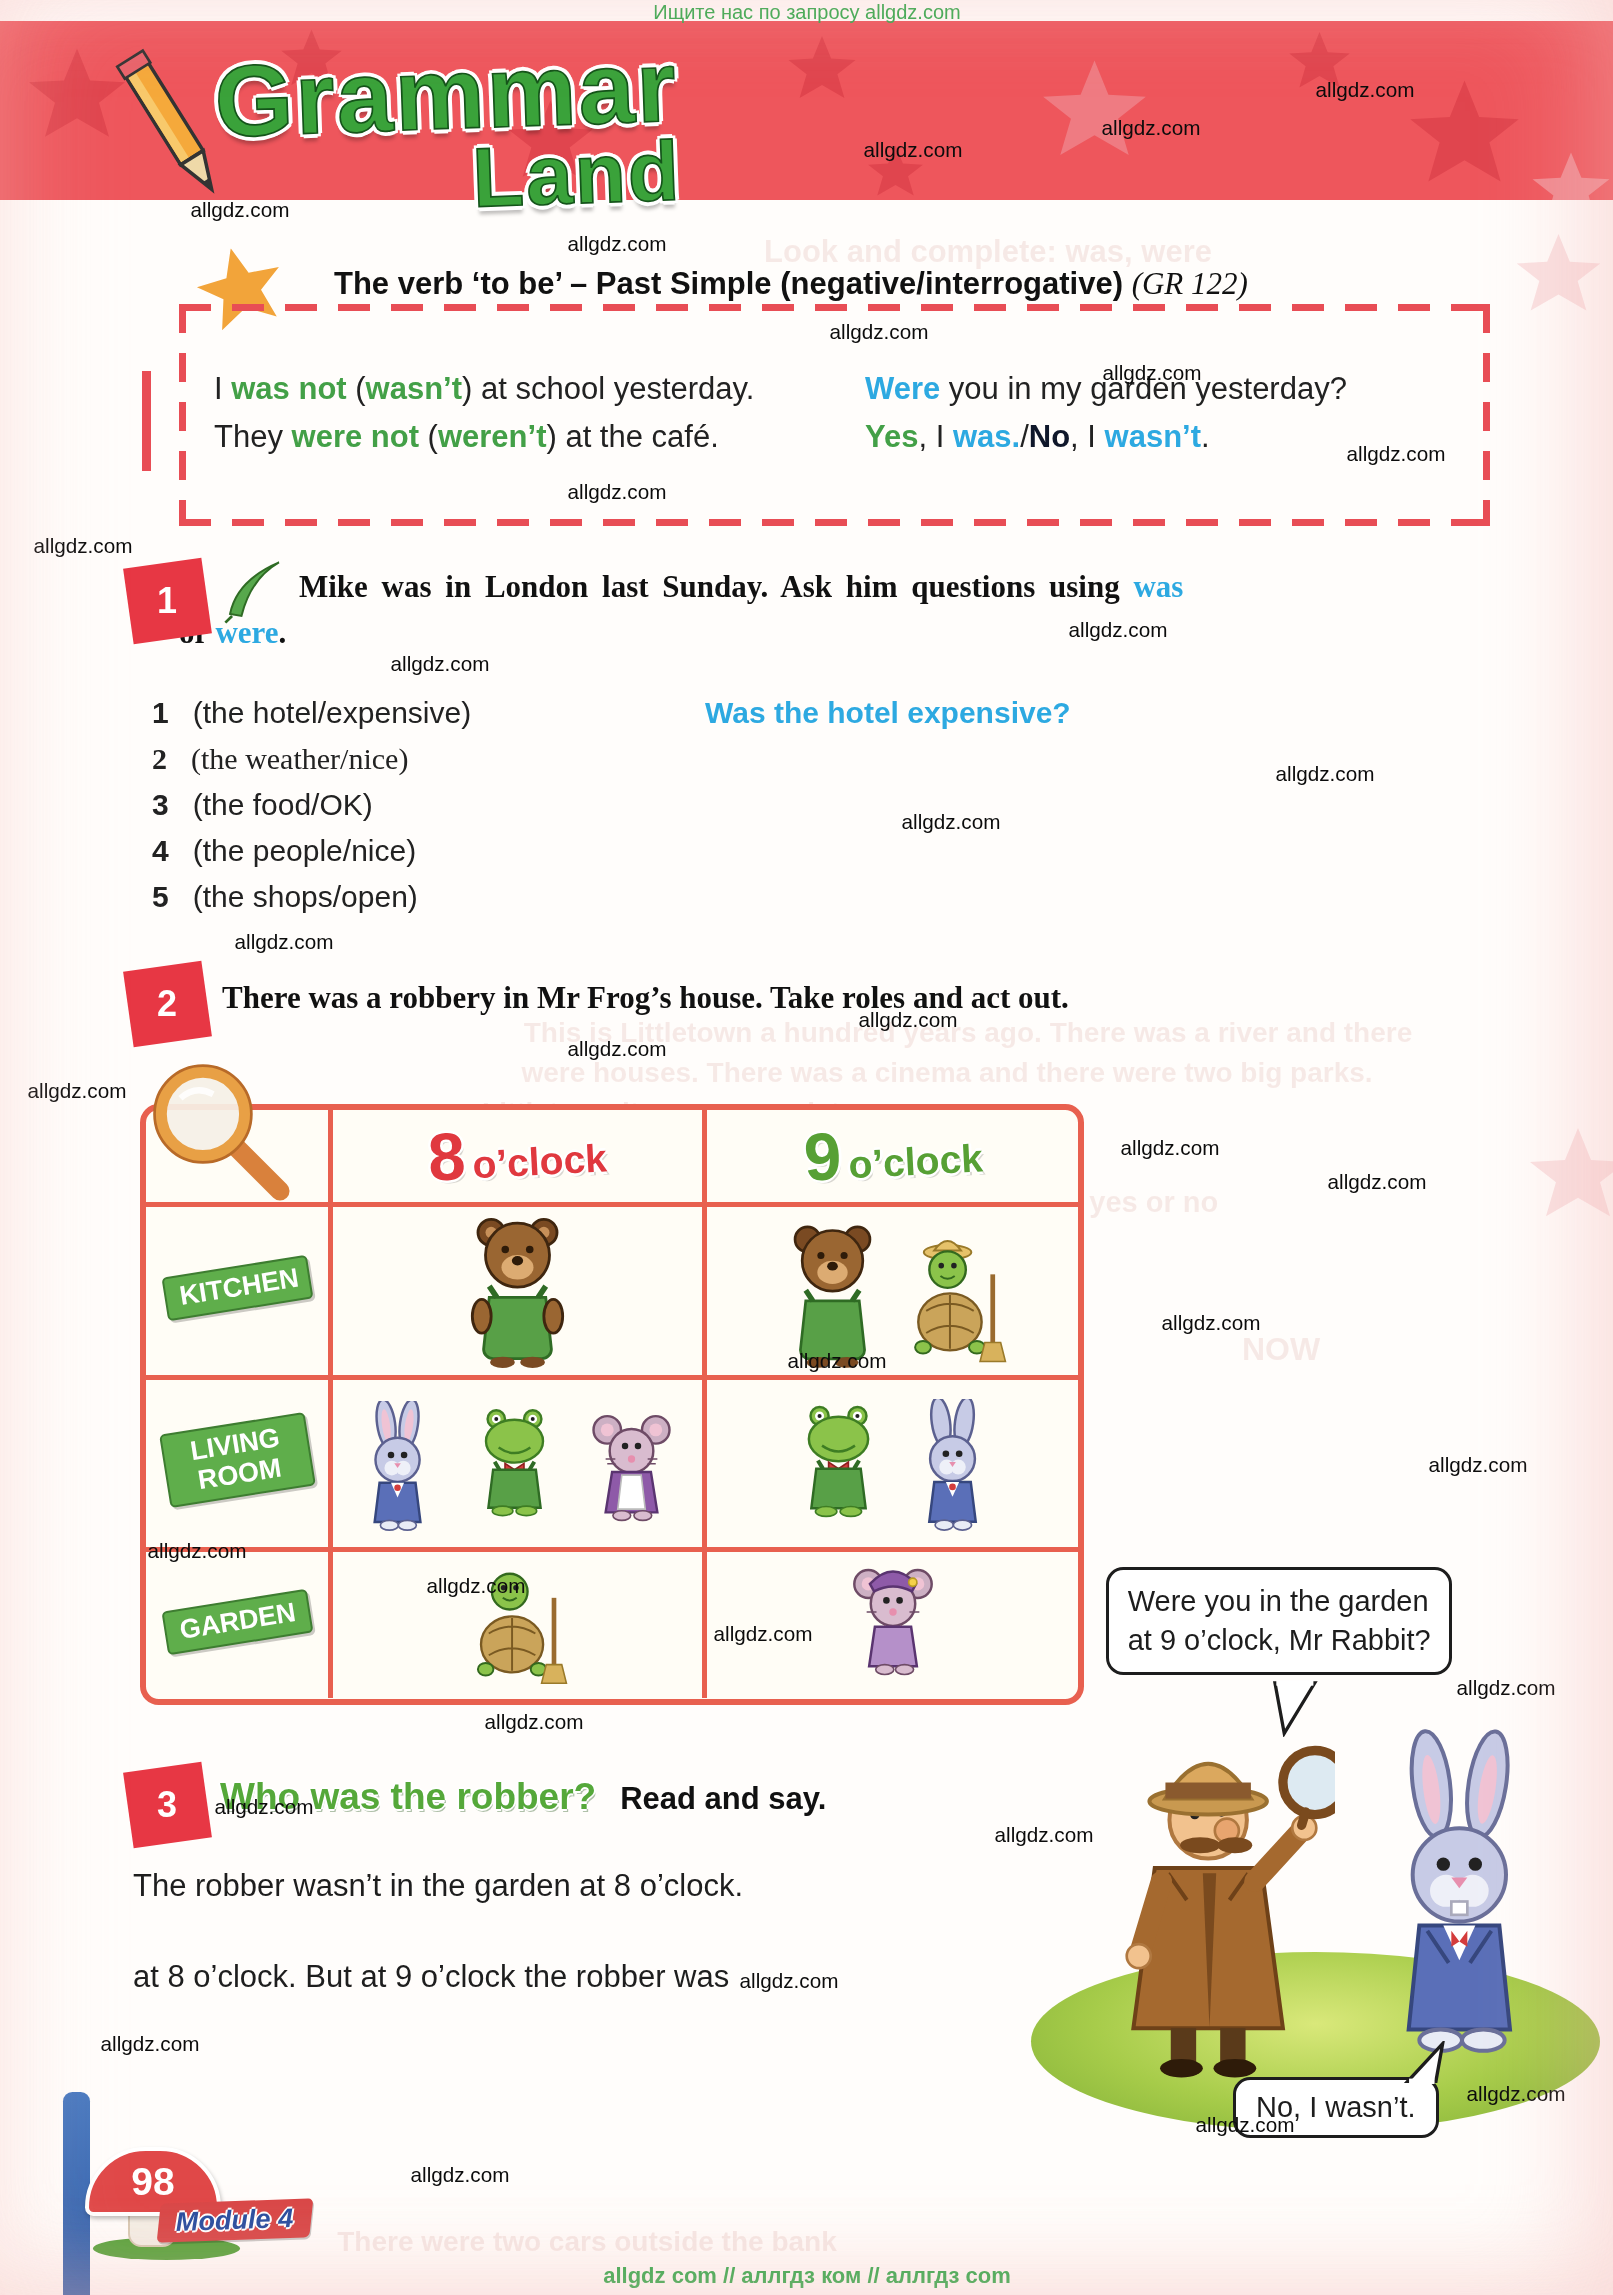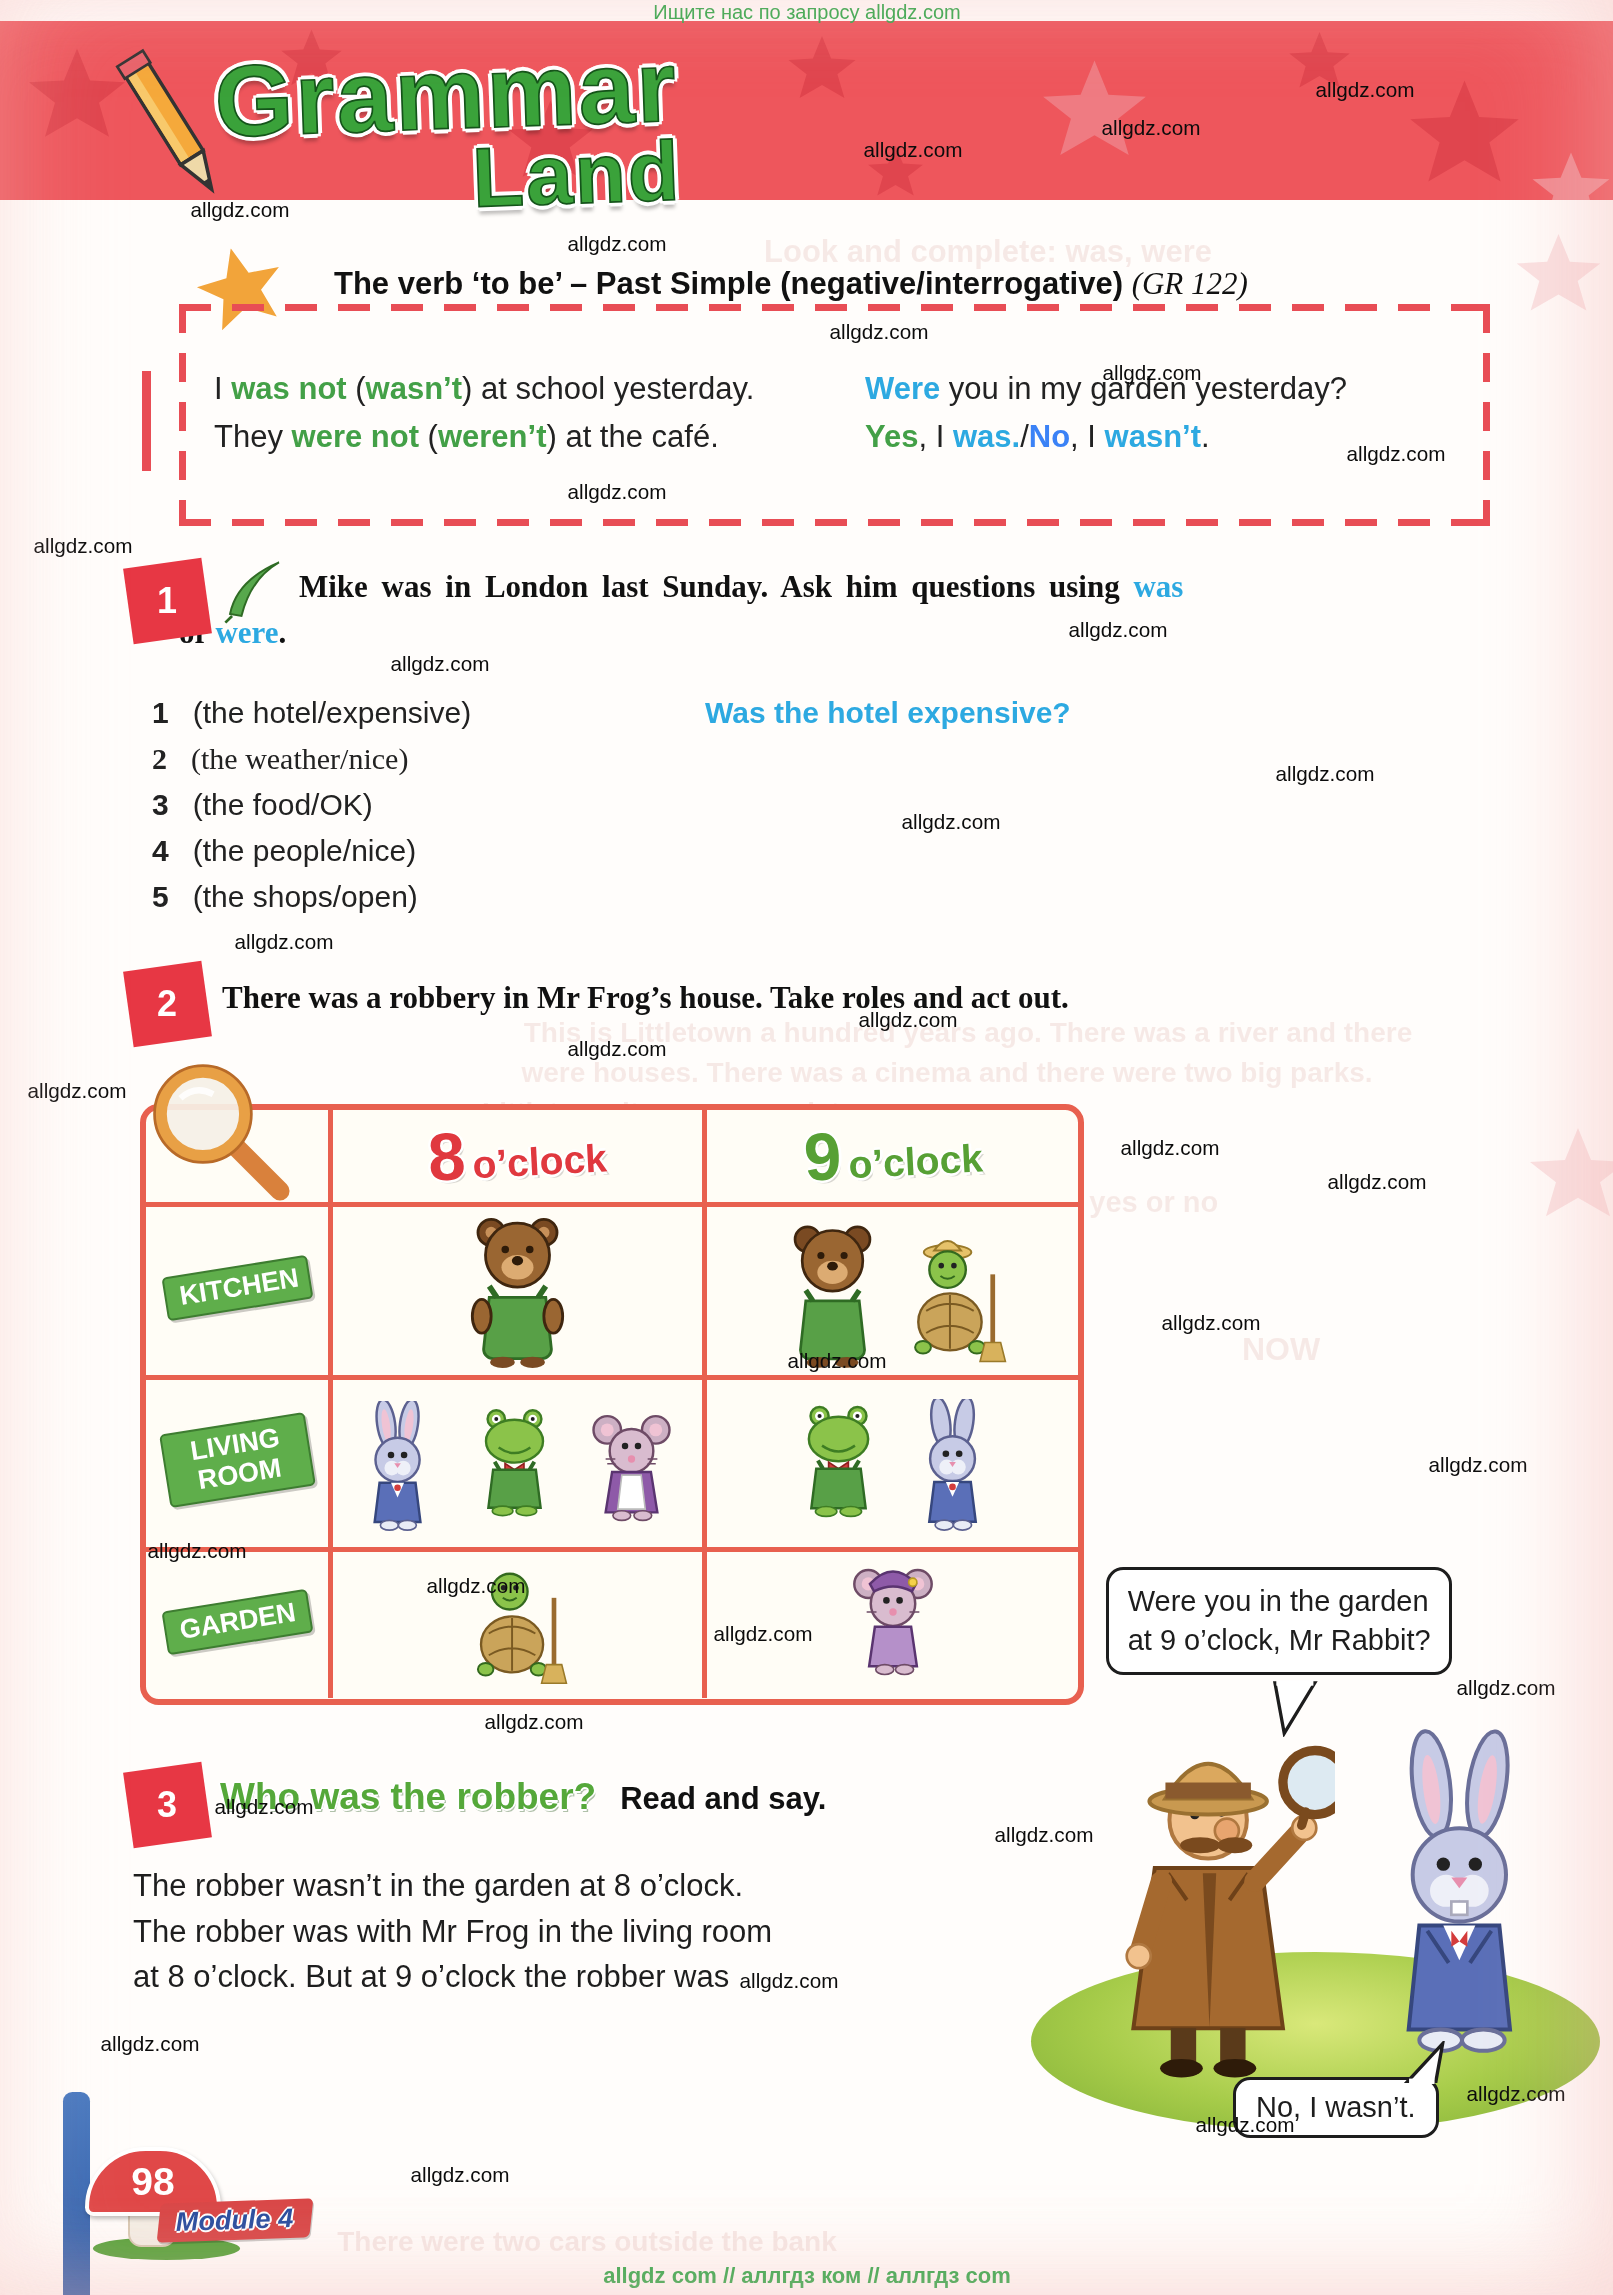--- a/index.html
+++ b/index.html
@@ -48,21 +48,21 @@
   
   .gbox { position:absolute; left:179px; top:304px; width:1311px; height:222px; z-index:2; }
   .dash-h { position:absolute; left:0; width:100%; height:7.3px;
     background:repeating-linear-gradient(90deg,#e84d55 0 32px,transparent 32px 53px); }
   .dash-v { position:absolute; top:0; height:100%; width:7.3px;
     background:repeating-linear-gradient(180deg,#e84d55 0 29px,transparent 29px 49px); }
   .gbox-tick { position:absolute; left:-37px; top:67px; width:9.3px; height:100px; background:#e84d55; }
   .gb-line { position:absolute; font-size:31px; color:#222; white-space:nowrap; }
   .grn { color:#43a047; font-weight:800; }
   .blu { color:#2da9e1; font-weight:800; }
-  .redw { color:#3b82f6; font-weight:800; }
+  .redw { color:#0f172a; font-weight:800; }
   
   .badge { position:absolute; width:79px; height:76px; background:#e73744; transform:rotate(-8deg);
     display:flex; align-items:center; justify-content:center; z-index:3; }
   .badge span { color:#fff; font-size:36px; font-weight:900; transform:rotate(8deg); }
   .ex-head { position:absolute; font-size:31px; font-weight:800; color:#111; z-index:2;font-family:Liberation Serif, serif; }
   
   .q-row { position:absolute; font-size:30px; color:#222; z-index:2; }
   .q-num { font-weight:700; margin-right:24px; }
   .q-ans { position:absolute; left:553px; top:0; color:#2da9e1; font-weight:800; white-space:nowrap; }
   
@@ -458,21 +458,20 @@
   </svg>
   <div class="bubble" style="left:1233px;top:2077px;padding:8px 20px;">No, I wasn’t.</div>
 
   <div class="badge" style="left:128px;top:1767px;">
       <span>3</span>
     </div>
   <div style="position:absolute;left:220px;top:1776px;z-index:2;">
     <span class="ex3-title-green">Who was the robber?</span><span class="ex3-title-black">Read and say.</span>
   </div>
   <div class="para-line" style="left:133px;top:1868px;">The robber wasn’t in the garden at 8 o’clock.</div>
-  <div class="para-line" style="left:133px;top:1914px;">The robber was with Mr Frog in the living room</div>
   <div class="para-line" style="left:133px;top:1959px;">at 8 o’clock. But at 9 o’clock the robber was</div>
 
   <div class="blue-bar"></div>
   <div class="grass"></div>
   <div class="mushroom-stem"></div>
   <div class="mushroom-cap">
       <span>98</span>
     </div>
   <div class="module-ribbon"><span>Module 4</span></div>
 

